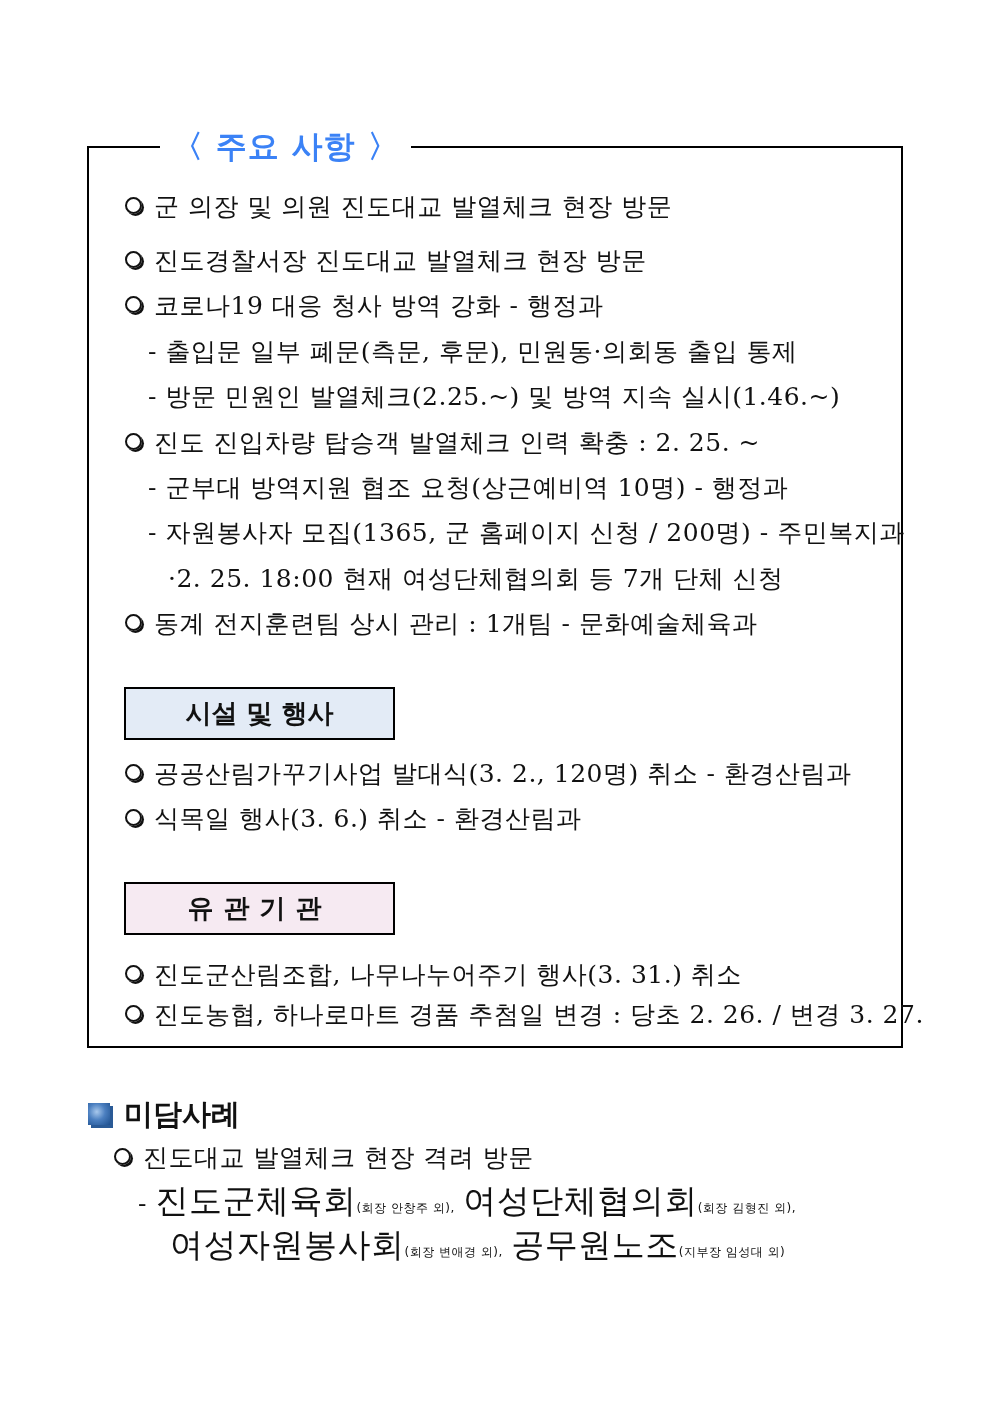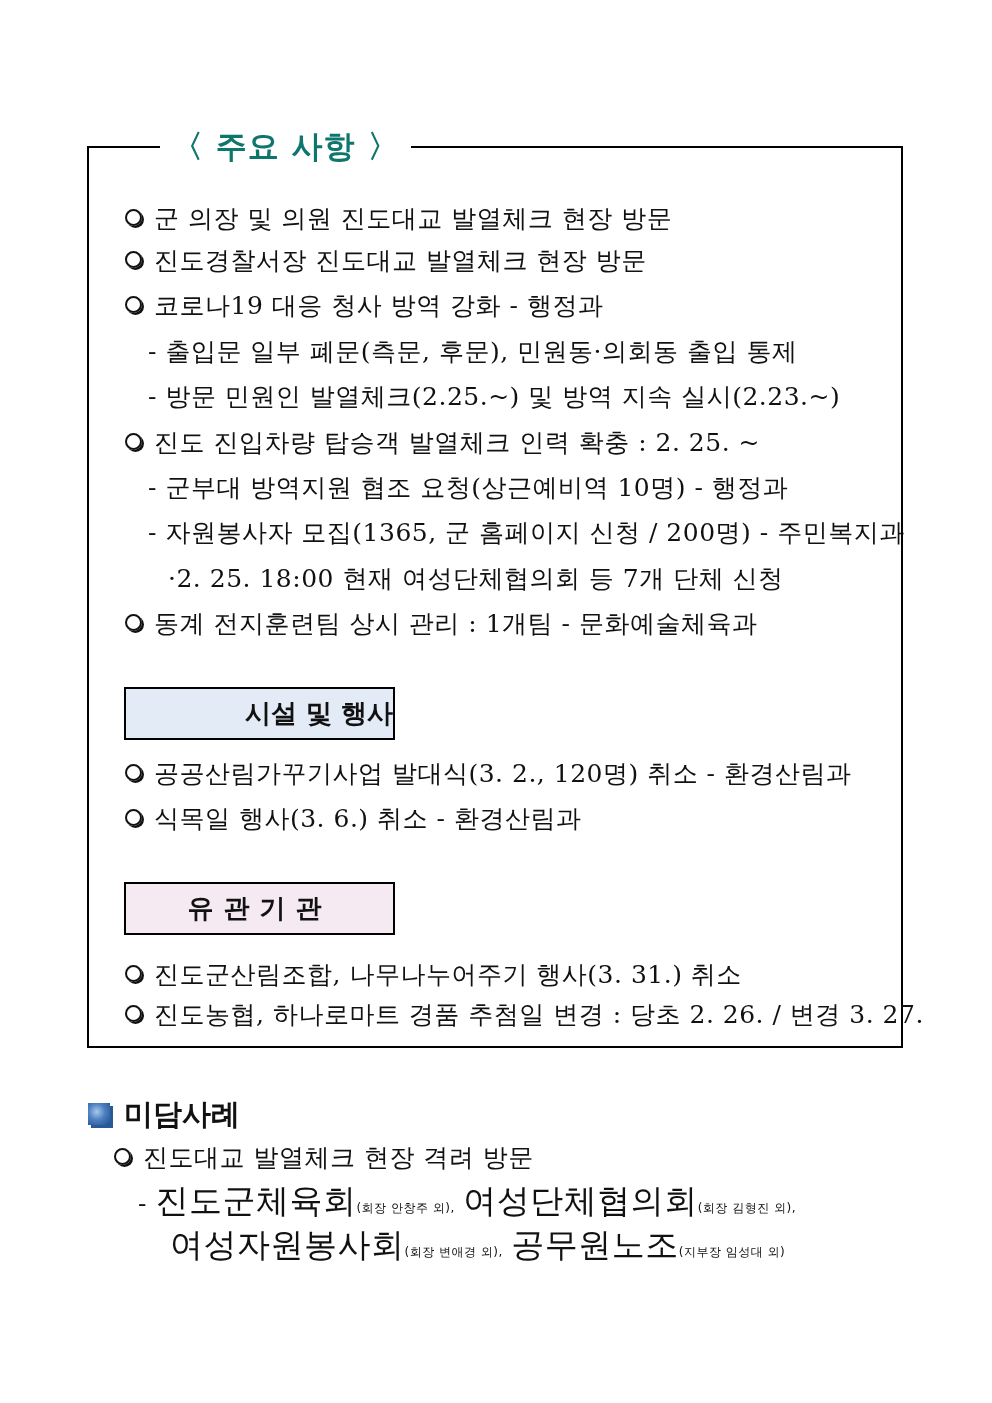--- a/index.html
+++ b/index.html
@@ -9,40 +9,40 @@
     color: #111;
   }
   .box {
     position: absolute; left: 87px; top: 146px; width: 816px; height: 902px;
     border: 2px solid #000; box-sizing: border-box;
   }
   .box-title {
     position: absolute; left: 160px; top: 120px; height: 52px;
     background: #fff; padding: 0 12px;
     font-family: "DejaVu Sans", "Liberation Sans", sans-serif;
-    font-weight: bold; font-size: 31px; color: #0f766e; line-height: 52px;
+    font-weight: bold; font-size: 31px; color: #3b82f6; line-height: 52px;
     letter-spacing: 1px;
   }
   .line {
     position: absolute; font-size: 25px; line-height: 30px; white-space: nowrap;
     letter-spacing: 0.5px;
   }
   .bullet {
     display: inline-block; width: 17px; height: 17px; border: 2px solid #111;
     border-radius: 50%; box-sizing: border-box; margin-right: 12px;
     vertical-align: 1px; box-shadow: 2px 2px 0 #111;
   }
   .sub-head {
     position: absolute; left: 124px; width: 271px; height: 53px;
     border: 2px solid #000; box-sizing: border-box;
     font-family: "DejaVu Sans", "Liberation Sans", sans-serif;
     font-weight: bold; font-size: 26px; text-align: center; line-height: 49px;
     color: #111;
   }
-  .sub-head.blue { background: #e3ebf6; text-align: right; }
+  .sub-head.blue { background: #e3ebf6; }
   .sub-head.pink { background: #f6eaf2; letter-spacing: 10px; }
   .section-title {
     position: absolute; left: 88px; top: 1094px; height: 40px;
     font-family: "DejaVu Sans", "Liberation Sans", sans-serif;
     font-weight: bold; font-size: 29px; line-height: 40px;
   }
   .sq-icon {
     display: inline-block; width: 22px; height: 22px; vertical-align: -1px;
     margin-right: 14px; position: relative;
     background: radial-gradient(circle at 40% 40%, #a8c8ec 0%, #4b7fc0 45%, #1d4f8e 100%);
@@ -50,31 +50,31 @@
   }
   .small { font-size: 12px; font-family: "DejaVu Sans", "Liberation Sans", sans-serif; }
   .big { font-size: 33px; }
 </style>
 </head>
 <body>
 
 <div class="box"></div>
 <div class="box-title">〈 주요 사항 〉</div>
 
-<div class="line" style="left:125px; top:204px;">
+<div class="line" style="left:125px; top:192px;">
   <span class="bullet"></span><span>군 의장 및 의원 진도대교 발열체크 현장 방문</span>
 </div>
 <div class="line" style="left:125px; top:246px;">
   <span class="bullet"></span><span>진도경찰서장 진도대교 발열체크 현장 방문</span>
 </div>
 <div class="line" style="left:125px; top:291px;">
   <span class="bullet"></span><span>코로나19 대응 청사 방역 강화 - 행정과</span>
 </div>
 <div class="line" style="left:148px; top:337px;">- 출입문 일부 폐문(측문, 후문), 민원동·의회동 출입 통제</div>
-<div class="line" style="left:148px; top:382px;">- 방문 민원인 발열체크(2.25.~) 및 방역 지속 실시(2.23.~)</div>
+<div class="line" style="left:148px; top:382px;">- 방문 민원인 발열체크(2.25.~) 및 방역 지속 실시(1.46.~)</div>
 <div class="line" style="left:125px; top:428px;">
   <span class="bullet"></span><span>진도 진입차량 탑승객 발열체크 인력 확충 : 2. 25. ~</span>
 </div>
 <div class="line" style="left:148px; top:473px;">- 군부대 방역지원 협조 요청(상근예비역 10명) - 행정과</div>
 <div class="line" style="left:148px; top:518px;">- 자원봉사자 모집(1365, 군 홈페이지 신청 / 200명) - 주민복지과</div>
 <div class="line" style="left:168px; top:564px;">·2. 25. 18:00 현재 여성단체협의회 등 7개 단체 신청</div>
 <div class="line" style="left:125px; top:609px;">
   <span class="bullet"></span><span>동계 전지훈련팀 상시 관리 : 1개팀 - 문화예술체육과</span>
 </div>
 

